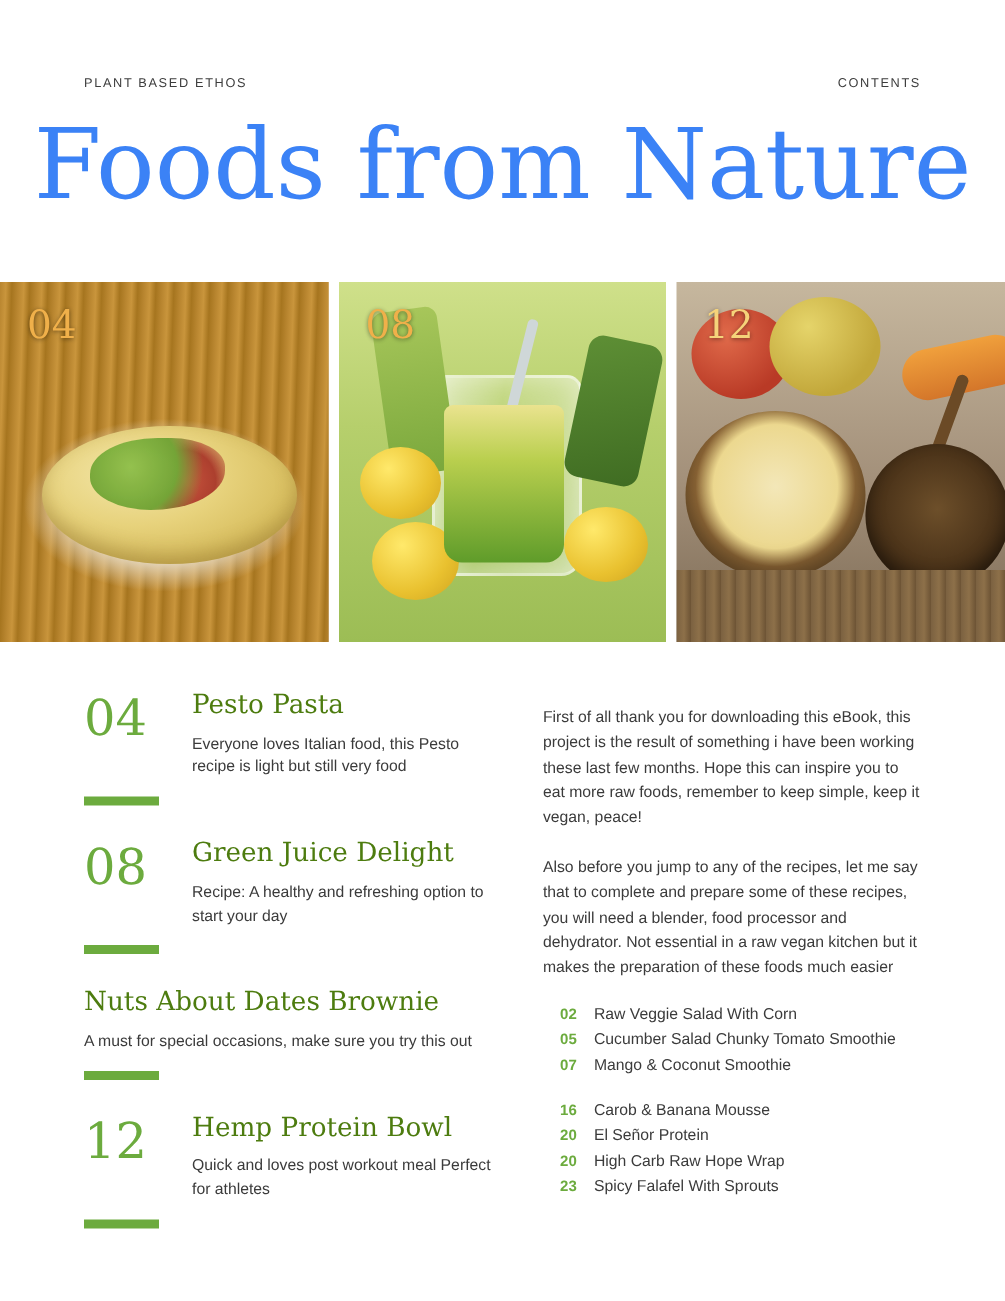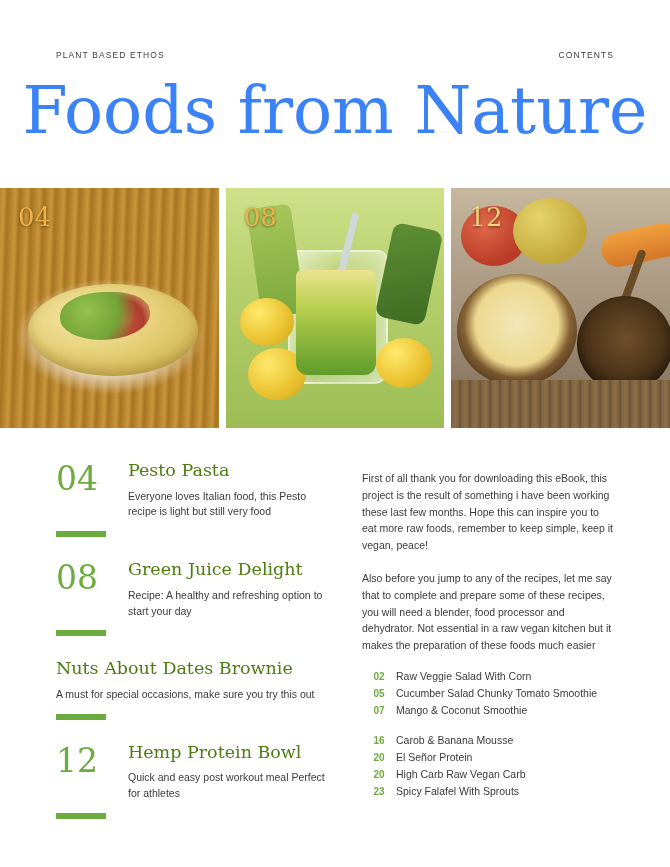--- a/index.html
+++ b/index.html
@@ -340,21 +340,21 @@
           </div>
         </div>
         <div class="rule"></div>
       </div>
 
       <div class="feature">
         <div class="feature-row">
           <div class="feature-num">12</div>
           <div class="feature-body">
             <div class="feature-title">Hemp Protein Bowl</div>
-            <div class="feature-desc">Quick and easy post workout meal Perfect for athletes</div>
+            <div class="feature-desc">Quick and loves post workout meal Perfect for athletes</div>
           </div>
         </div>
         <div class="rule"></div>
       </div>
 
     </div>
 
     <div class="col-right">
 
       <p class="intro-p">First of all thank you for downloading this eBook, this project is the result of something i have been working these last few months.
@@ -380,21 +380,21 @@
         <div class="toc-row">
           <span class="toc-num">16</span>
           <span class="toc-label">Carob &amp; Banana Mousse</span>
         </div>
         <div class="toc-row">
           <span class="toc-num">20</span>
           <span class="toc-label">El Señor Protein</span>
         </div>
         <div class="toc-row">
           <span class="toc-num">20</span>
-          <span class="toc-label">High Carb Raw Vegan Carb</span>
+          <span class="toc-label">High Carb Raw Hope Wrap</span>
         </div>
         <div class="toc-row">
           <span class="toc-num">23</span>
           <span class="toc-label">Spicy Falafel With Sprouts</span>
         </div>
       </div>
 
     </div>
   </div>
 </div>

